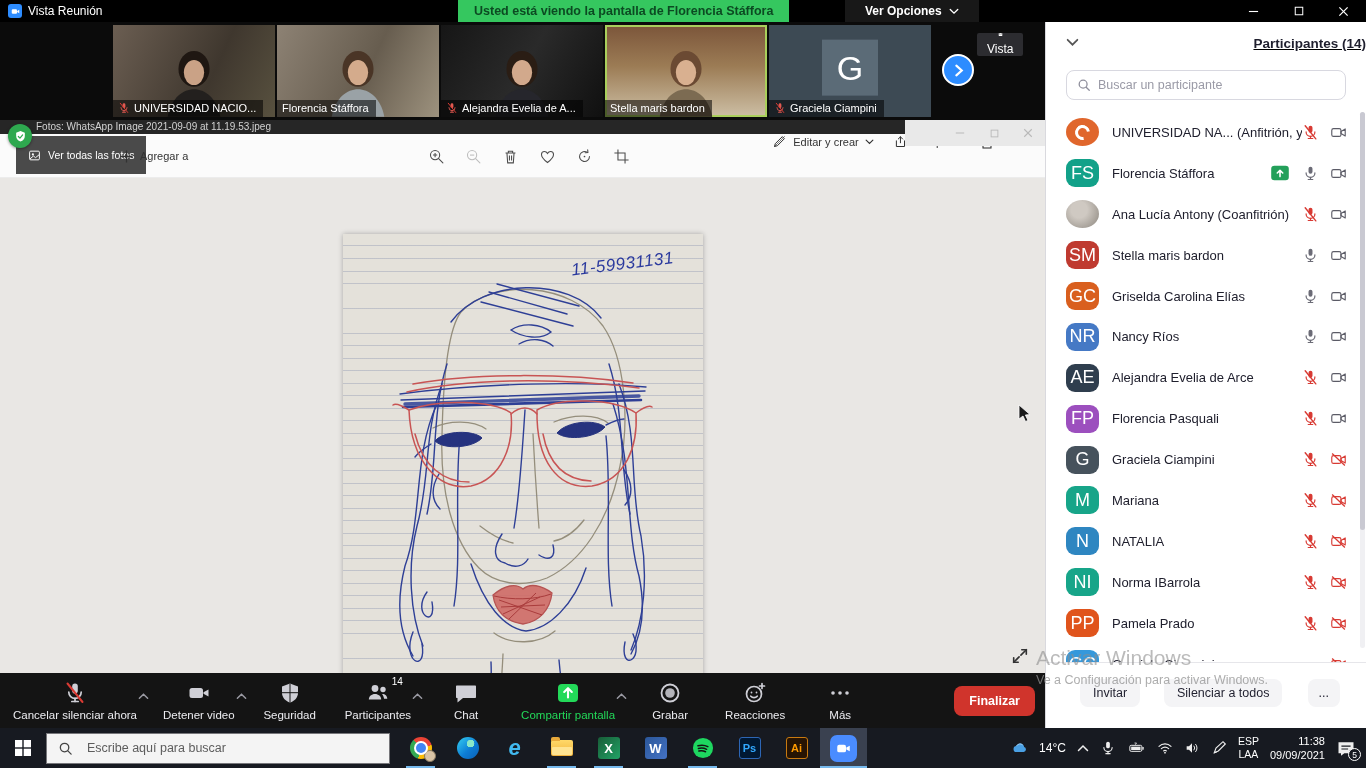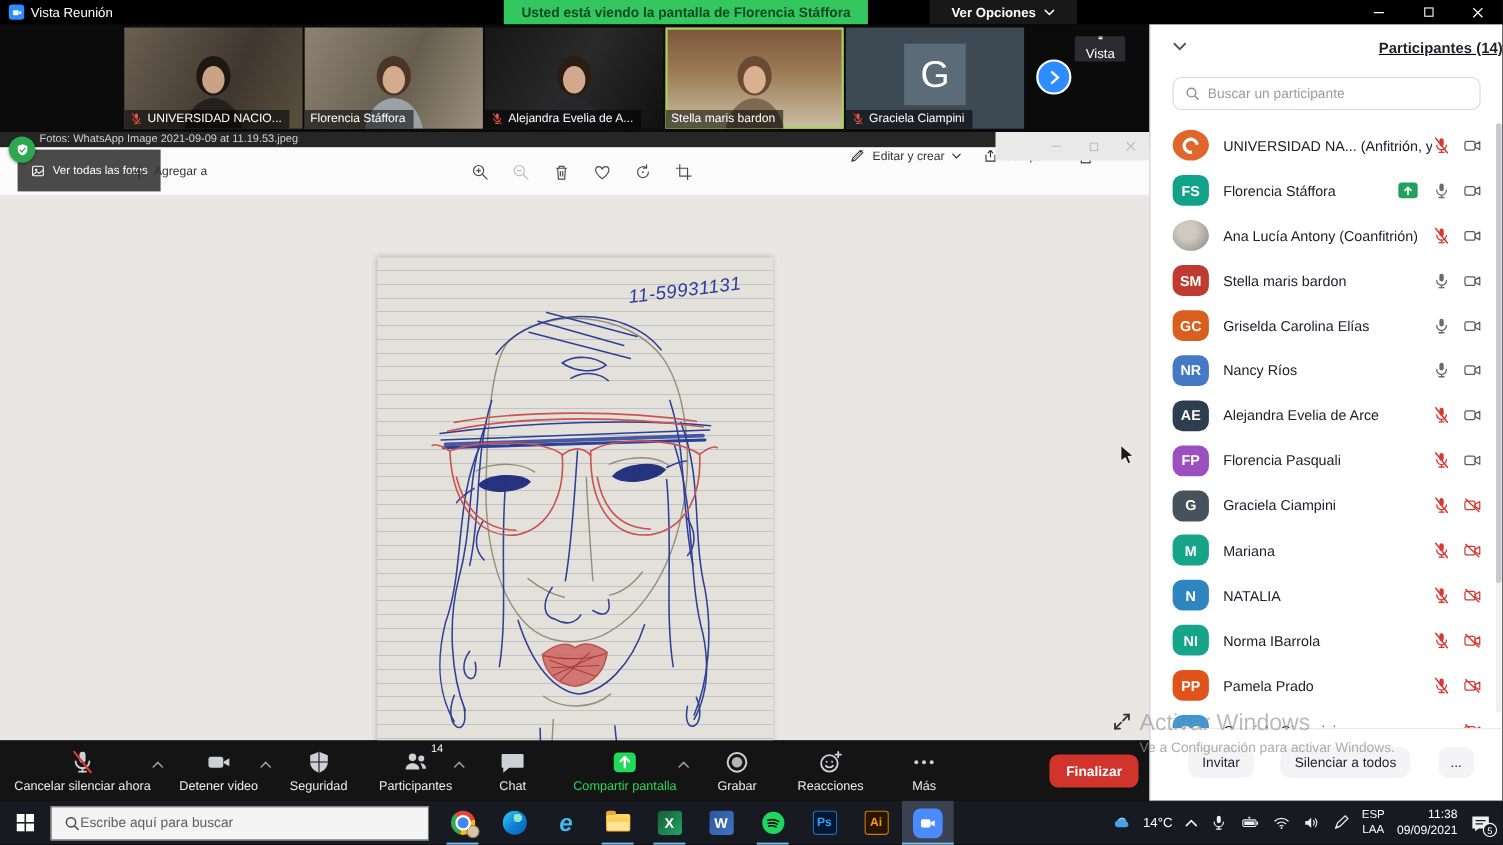--- a/index.html
+++ b/index.html
@@ -67,21 +67,21 @@
   .panel { position:absolute; left:1045px; top:22px; width:321px; height:706px; background:#fff; border-left:1px solid #d9d9de; z-index:20; }
   .panel-header { position:relative; height:42px; display:flex; align-items:center; justify-content:flex-end;text-decoration:underline; }
   .collapse-chev { position:absolute; left:20px; top:16px; width:13px; height:9px; color:#555; cursor:pointer; }
   .panel-title { font-size:13.5px; font-weight:bold; color:#1f1f2e; }
   .search-wrap { margin:6px 20px 0; height:30px; border:1px solid #d8d8e0; border-radius:8px; display:flex; align-items:center; gap:7px; padding:0 10px; }
   .search-wrap svg { width:14px; height:14px; color:#8f8f9c; flex:none; }
   .search-wrap input { border:none; outline:none; flex:1; font-size:12.5px; color:#333; background:transparent; font-family:inherit; }
   .search-wrap input::placeholder { color:#9a9aa6; }
   .p-list { position:absolute; left:0; right:7px; top:90px; bottom:66px; overflow:hidden; }
   .p-row { height:40.9px; display:flex; align-items:center; padding:0 12px 0 20px; cursor:pointer; }
-  .p-avatar { width:33px; height:28px; border-radius:9px; display:flex; align-items:center; justify-content:center; color:#fff; font-weight:bold; font-size:13px; flex:none; position:relative; }
+  .p-avatar { width:33px; height:28px; border-radius:9px; display:flex; align-items:center; justify-content:center; color:#fff; font-weight:normal; font-size:18px; flex:none; position:relative; }
   .p-avatar.round { border-radius:50%; }
   .p-avatar .ring { width:15px; height:15px; border:3px solid #fff; border-right-color:transparent; border-radius:50%; transform:rotate(35deg); }
   .p-name { margin-left:13px; font-size:13px; color:#20202e; white-space:nowrap; overflow:hidden; text-overflow:clip; flex:1; }
   .p-icons { display:flex; align-items:center; gap:11px; }
   .p-icons .st { width:17px; height:17px; }
   .p-icons .share { width:20px; height:16px; margin-right:1px; }
   .scrollbar { position:absolute; right:1px; top:90px; width:5px; bottom:80px; background:#f0f0f3; border-radius:3px; }
   .scrollbar .thumb-bar { position:absolute; left:0; top:0; width:5px; height:78%; background:#c9c9d2; border-radius:3px; }
   .panel-footer { position:absolute; left:0; right:0; bottom:0; height:66px; border-top:1px solid #e6e6ea; }
   .pf-btn { position:absolute; top:16px; background:#f4f4f6; border:none; border-radius:8px; padding:7px 13px; font-size:12.5px; color:#1f1f2e; cursor:pointer; font-family:inherit; }
@@ -90,21 +90,21 @@
   .pf-more { right:26px; padding:7px 11px; }
 
   
   .watermark { position:absolute; left:1036px; top:646px; z-index:40; pointer-events:none; }
   .wm1 { font-size:21px; color:#8e8e8e; opacity:.6; }
   .wm2 { font-size:12.5px; color:#929292; opacity:.75; margin-top:3px; white-space:nowrap; }
 
   
   .taskbar { position:absolute; left:0; top:728px; width:1366px; height:40px; background:#171a21; display:flex; align-items:center; z-index:50; }
   .start { width:46px; height:40px; display:flex; align-items:center; justify-content:center; cursor:pointer; }
-  .tb-search { width:344px; height:31px; background:#f4f4f4; border:1px solid #76767a; display:flex; align-items:center; gap:0; padding:0 11px; }
+  .tb-search { width:344px; height:31px; background:#f4f4f4; border:1px solid #76767a; display:flex; align-items:center; gap:14px; padding:0 11px; }
   .tb-search svg { width:15px; height:15px; color:#444; flex:none; }
   .tb-search input { border:none; outline:none; background:transparent; flex:1; font-size:12.5px; color:#333; font-family:inherit; }
   .tb-search input::placeholder { color:#5d5d5d; }
   .tb-apps { display:flex; height:40px; margin-left:7px; }
   .tb-app { width:47px; height:40px; display:flex; align-items:center; justify-content:center; position:relative; cursor:pointer; }
   .tb-app.running::after { content:""; position:absolute; bottom:0; left:9px; right:9px; height:2.5px; background:#76b9ed; }
   .tb-app.active { background:#3a4150; }
   .tb-app.active::after { content:""; position:absolute; bottom:0; left:0; right:0; height:2.5px; background:#76b9ed; }
   .ic-sq { width:22px; height:22px; border-radius:3px; display:flex; align-items:center; justify-content:center; font-weight:bold; }
   .ic-chrome { width:22px; height:22px; border-radius:50%; background:conic-gradient(from -45deg,#ea4335 0 120deg,#fbbc05 0 240deg,#34a853 0 360deg); position:relative; }

